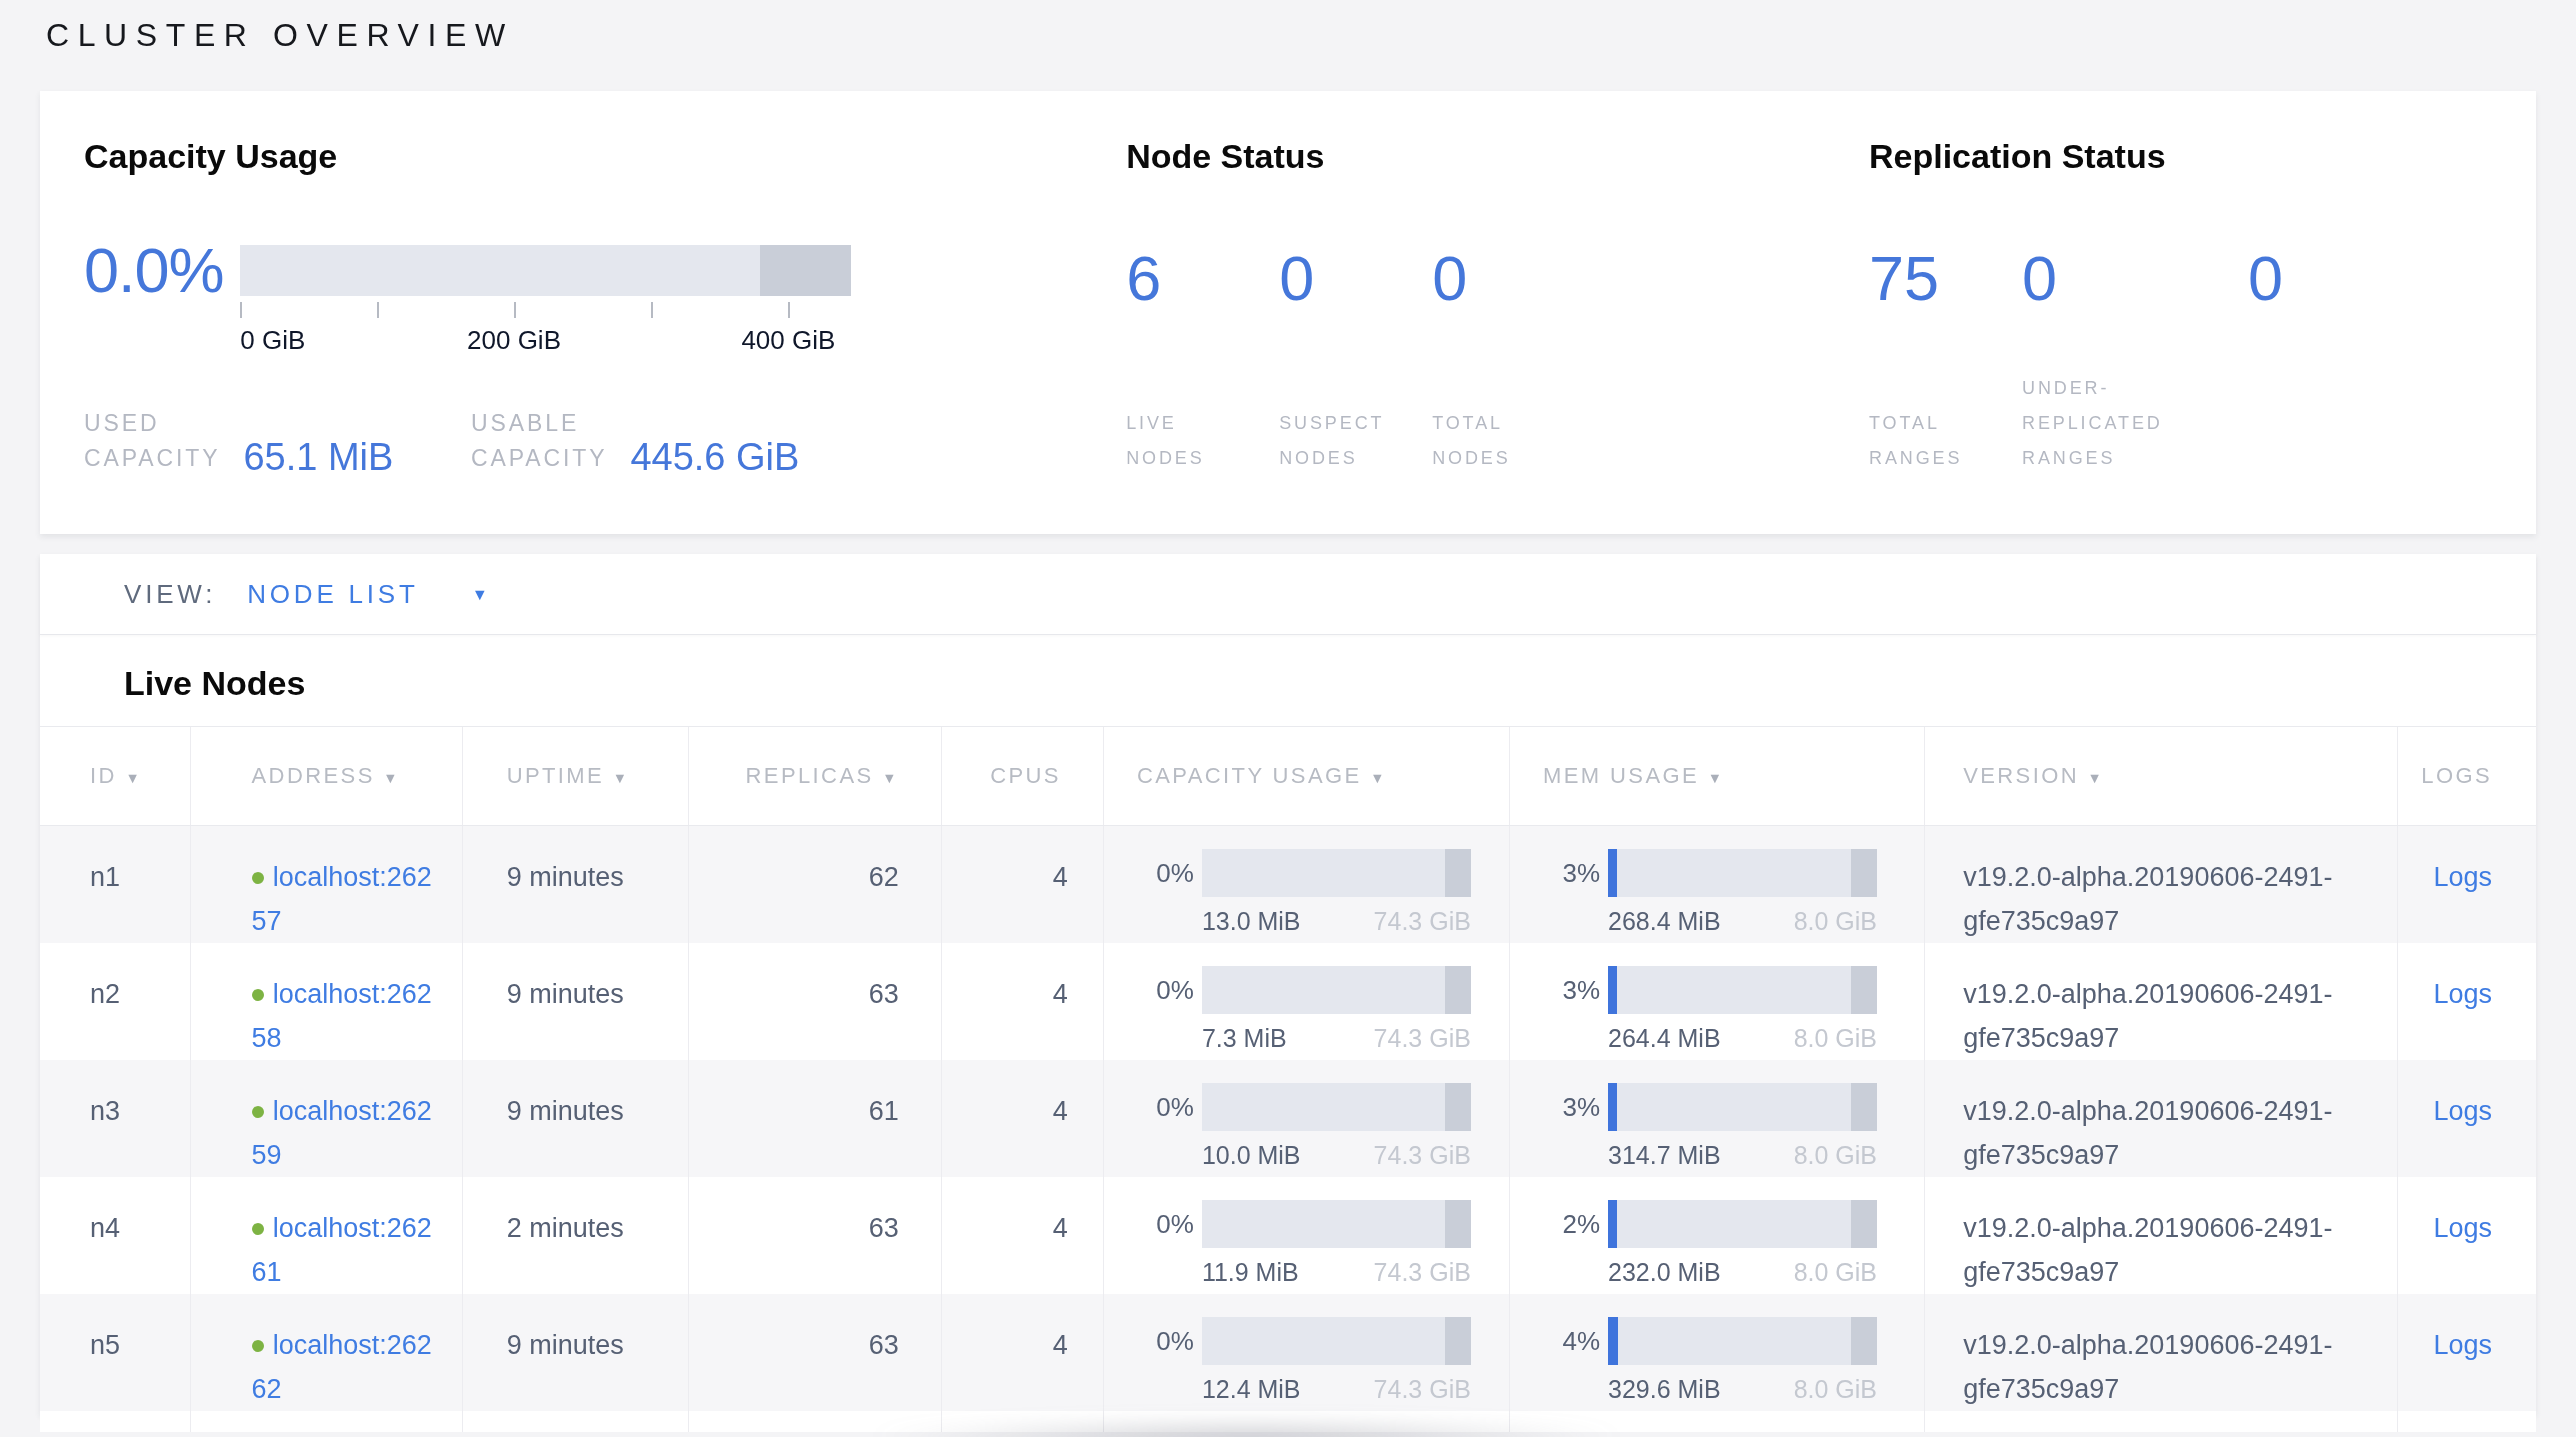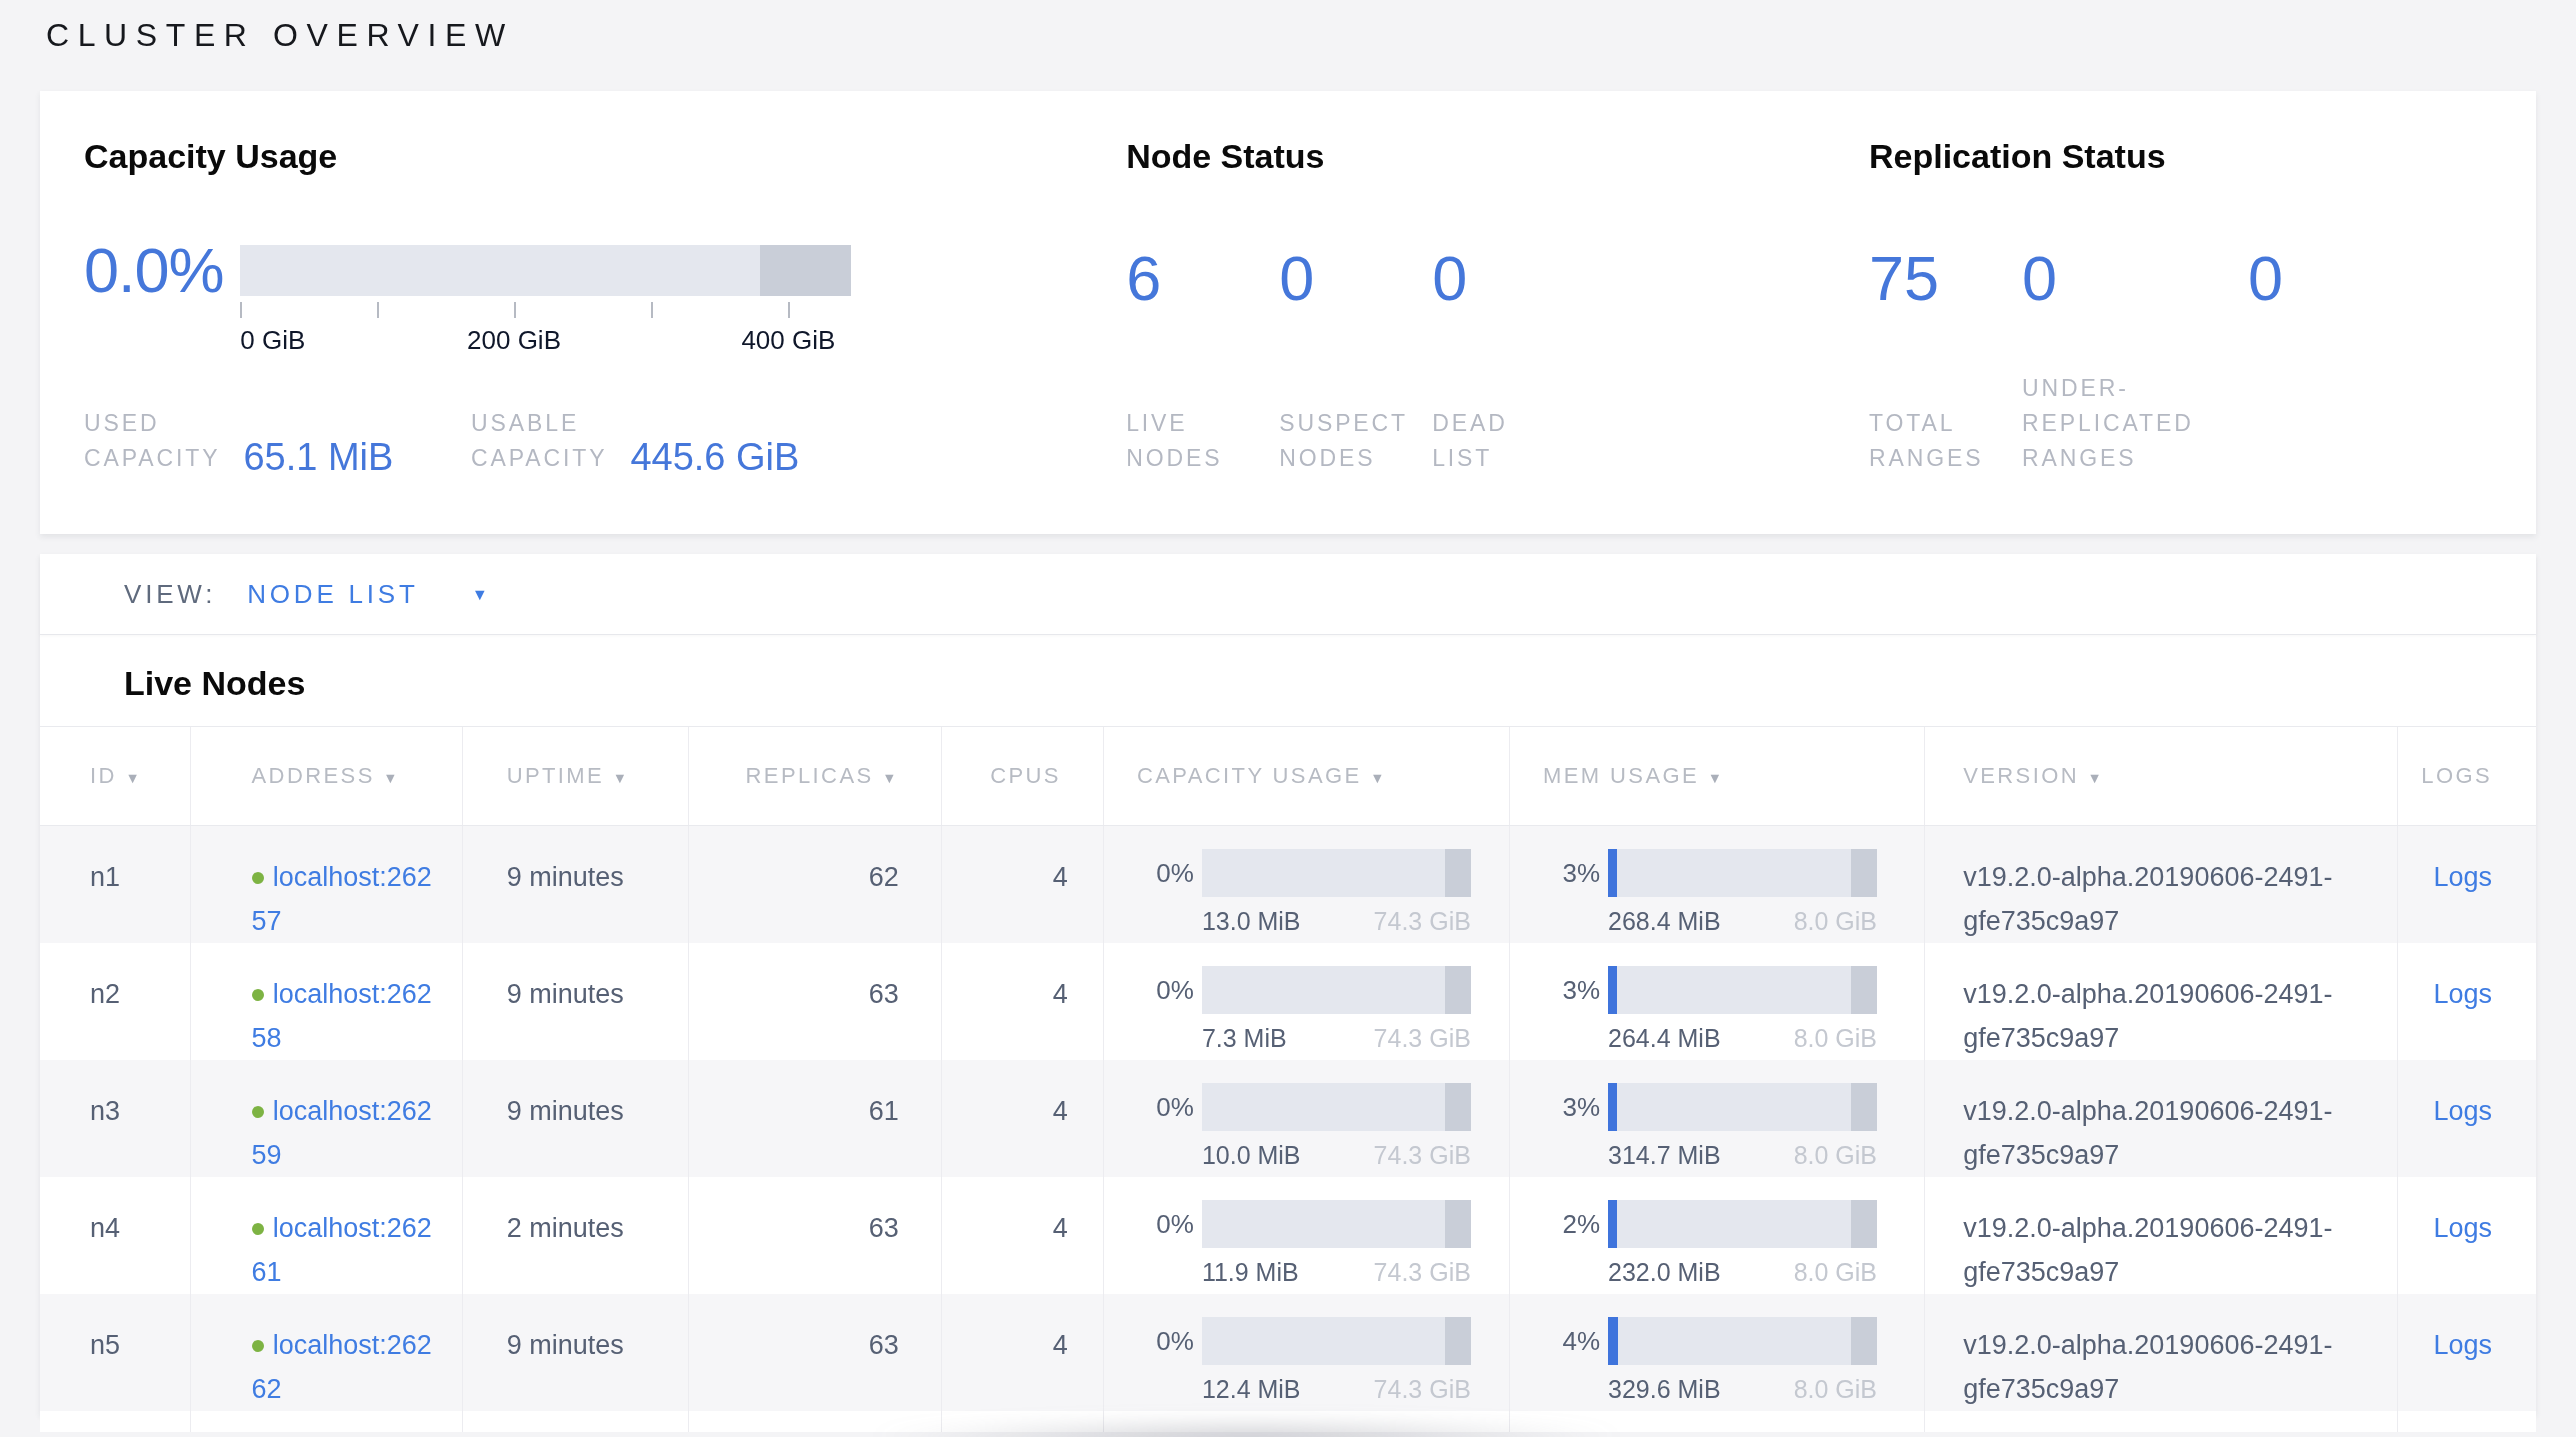--- a/index.html
+++ b/index.html
@@ -47,21 +47,21 @@
              color:var(--stat-blue,#4577da);}
 
   
   .stat-row{display:flex;flex:1;margin-top:71px;}
   .stat{display:flex;flex-direction:column;}
   #node-section .stat{width:153px;}
   #replication-section .stat:nth-child(1){width:153px;}
   #replication-section .stat:nth-child(2){width:226px;}
   #replication-section .stat:nth-child(3){width:288px;}
   .stat-value{font-size:63px;font-weight:500;line-height:1;color:var(--stat-blue,#4577da);}
-  .stat-label{margin-top:auto;font-size:23px;letter-spacing:2.9px;line-height:35px;
+  .stat-label{margin-top:auto;font-size:18px;letter-spacing:2.9px;line-height:35px;
               color:#b4b8c2;padding-right:19px;}
 
   
   #view-bar{height:81px;display:flex;align-items:center;padding-left:84px;
             border-bottom:1.9px solid #e7e8ec;box-shadow:0 1.9px 2.9px rgba(0,0,0,.03);}
   .view-label{font-size:26px;letter-spacing:3.8px;color:#5f6a7d;}
   .view-select{display:flex;align-items:center;margin-left:31px;cursor:pointer;gap:36px;}
   .view-selected{font-size:26px;letter-spacing:3.8px;color:var(--link-blue,#3f7ce2);}
   .caret{margin-left:17px;font-size:16.3px;color:var(--link-blue,#3f7ce2);}
 
@@ -169,21 +169,21 @@
         <div class="stat">
           <div class="stat-value">6</div>
           <div class="stat-label">LIVE NODES</div>
         </div>
         <div class="stat">
           <div class="stat-value">0</div>
           <div class="stat-label">SUSPECT NODES</div>
         </div>
         <div class="stat">
           <div class="stat-value">0</div>
-          <div class="stat-label">DEAD LIST</div>
+          <div class="stat-label">TOTAL NODES</div>
         </div>
       </div>
     </div>
 
     <div class="summary-section" id="replication-section">
       <h3 class="section-heading">Replication Status</h3>
       <div class="stat-row">
         <div class="stat">
           <div class="stat-value">75</div>
           <div class="stat-label">TOTAL RANGES</div>

